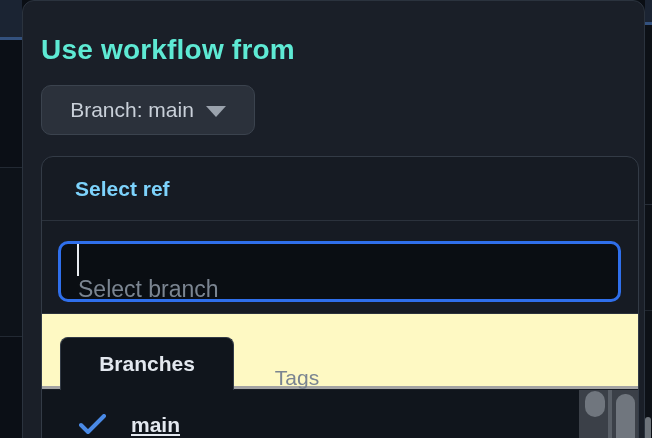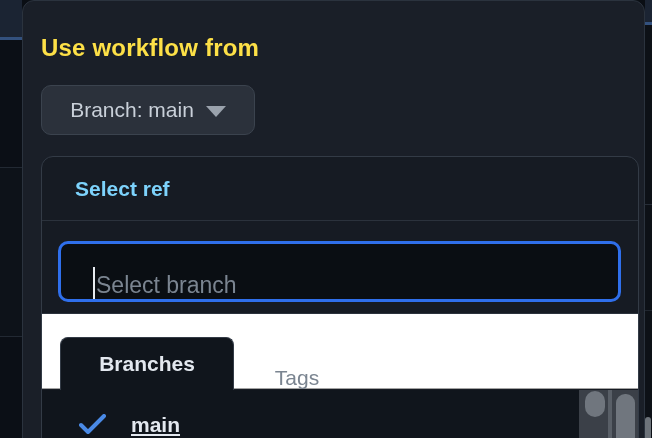--- a/index.html
+++ b/index.html
@@ -24,21 +24,21 @@
   .right-strip .rule-b{position:absolute;left:0;top:310px;width:100%;height:1px;background:#20262f;}
   .page-scroll-thumb{position:absolute;left:0;top:417px;width:6px;height:30px;border-radius:3px;background:#6d737a;}
 
   
   .popover{
     position:absolute;left:22px;top:0;width:623px;height:452px;
     background:#1a1f28;border:1px solid #2b333e;border-radius:12px;
   }
   .dialog-title{
     position:absolute;left:18px;top:33px;
-    font-size:24px;font-weight:700;color:#fde047;letter-spacing:.2px;
+    font-size:28px;font-weight:700;color:#5eead4;letter-spacing:.2px;
   }
   .branch-btn{
     position:absolute;left:18px;top:84px;width:214px;height:50px;
     background:#2b313b;border:1px solid #3b434e;border-radius:10px;
     display:flex;align-items:center;justify-content:center;gap:12px;
     color:#c9d0d9;font-size:21px;cursor:pointer;
   }
   .caret-down{
     width:0;height:0;border-left:10px solid transparent;border-right:10px solid transparent;
     border-top:11px solid #9aa2ac;margin-top:2px;
@@ -50,29 +50,29 @@
     background:#161b23;border:1px solid #333b46;border-radius:12px;overflow:hidden;
   }
   .ref-header{
     height:64px;border-bottom:1px solid #2b323c;display:flex;align-items:center;
     padding-left:33px;font-size:21px;font-weight:700;color:#7dd3fc;text-align:right;
   }
   .filter-section{height:93px;border-bottom:1px solid #2b323c;position:relative;}
   .filter-box{
     position:absolute;left:16px;top:20px;width:563px;height:61px;
     background:#0a0e13;border:3px solid #2f6feb;border-radius:10px;
-    display:flex;align-items:flex-end;padding-left:32px;
+    display:flex;align-items:flex-start;padding-left:16px;flex-direction:column;
   }
   .text-caret{width:2px;height:32px;background:#e8ecf1;flex:0 0 auto;}
   .filter-input{
     flex:1;background:transparent;border:none;outline:none;
     color:#e3e8ef;font-size:23px;font-family:inherit;padding:0 0 0 1px;
   }
   .filter-input::placeholder{color:#7b8591;opacity:1;}
-  .tabs-row{position:relative;height:75px;background:#ffffff;border-bottom:1px solid #a3a3a3;}
+  .tabs-row{position:relative;height:75px;background:#fef9c3;border-bottom:3px solid #a3a3a3;}
   .tab{
     position:absolute;top:23px;height:53px;display:flex;align-items:center;justify-content:center;
     font-size:21px;cursor:pointer;
   }
   .tab.active{
     left:18px;width:174px;background:#10151c;
     border:1px solid #333b46;border-bottom:none;border-radius:8px 8px 0 0;
     font-weight:600;color:#e3e8ef;z-index:2;
   }
   .tab.inactive{left:205px;width:100px;color:#7b8591;font-weight:500;align-items:flex-end;}

